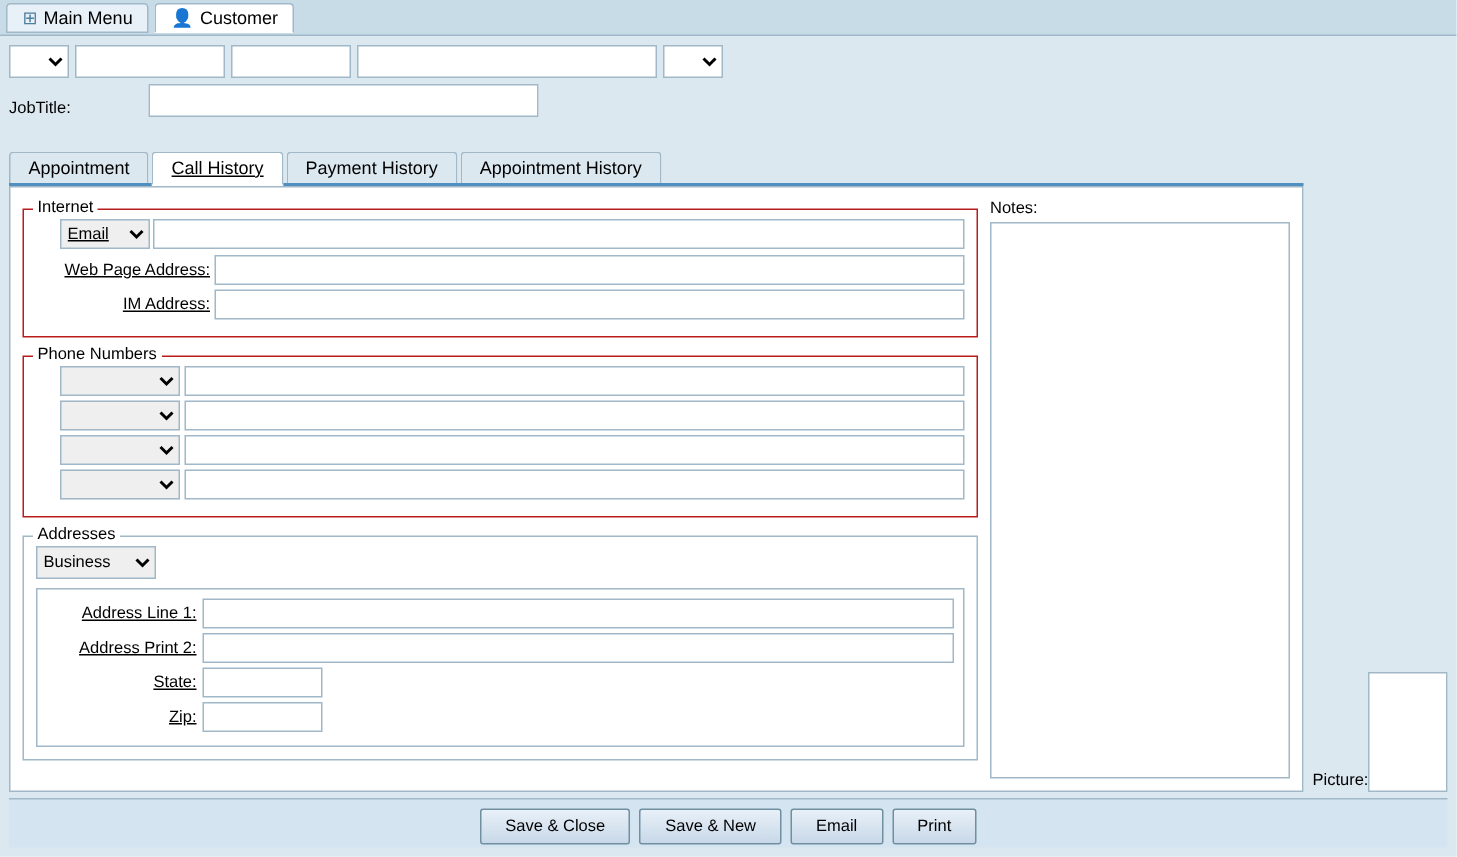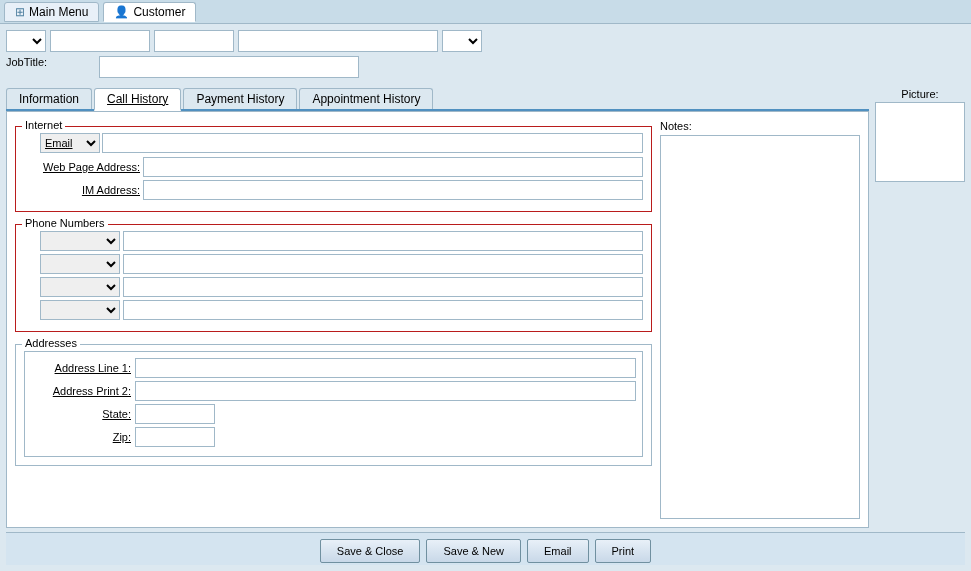--- a/index.html
+++ b/index.html
@@ -59,22 +59,22 @@
       font-size: 11px;
     }
     .top-form select.small { width: 40px; }
     .top-form input.name1 { width: 100px; }
     .top-form input.name2 { width: 80px; }
     .top-form input.name3 { width: 200px; }
     .top-form select.suffix { width: 40px; }
 
     .jobtitle-row {
       display: flex;
-      align-items: flex-start;
-      margin-bottom: 10px;
+      align-items: flex-end;
+      margin-bottom: 23px;
       gap: 48px;
     }
     .jobtitle-row label { margin-right: 4px; font-size: 11px; }
     .jobtitle-row input { width: 260px; height: 22px; border: 1px solid #a0b8c8; background: white; padding: 1px 3px; }
 
     
     .content-area {
       display: flex;
       flex: 1;
       gap: 6px;
@@ -82,22 +82,22 @@
 
     .left-panel {
       flex: 1;
       display: flex;
       flex-direction: column;
     }
 
     .picture-panel {
       width: 90px;
       display: flex;
-      flex-direction: column;
-      align-items: center;
+      flex-direction: row;
+      align-items: flex-end;
     }
     .picture-label { font-size: 11px; margin-bottom: 2px; }
     .picture-box {
       width: 90px;
       height: 80px;
       border: 1px solid #a0b8c8;
       background: white;
     }
 
     
@@ -308,21 +308,21 @@
     <label>JobTitle:</label>
     <input type="text" style="">
   </div>
 
   <div class="content-area">
 
     <div class="left-panel">
 
       <div class="tabs-container">
         <div class="tab">
-          <span>Information</span>
+          <span>Appointment</span>
         </div>
         <div class="tab active">
           <span>Call History</span>
         </div>
         <div class="tab">
           <span>Payment History</span>
         </div>
         <div class="tab">
           <span>Appointment History</span>
         </div>
@@ -370,20 +370,27 @@
               <input type="text" style="">
             </div>
             <div class="phone-row">
               <select><option></option></select>
               <input type="text" style="">
             </div>
           </div>
 
           <div class="address-section">
             <span class="address-legend">Addresses</span>
+            <div class="address-type-row">
+              <select>
+                <option>Business</option>
+                <option>Home</option>
+                <option>Other</option>
+              </select>
+            </div>
             <div class="address-inner">
               <div class="addr-row">
                 <label>Address Line 1:</label>
                 <input type="text" style="">
               </div>
               <div class="addr-row">
                 <label>Address Print 2:</label>
                 <input type="text" style="">
               </div>
               <div class="addr-row">

